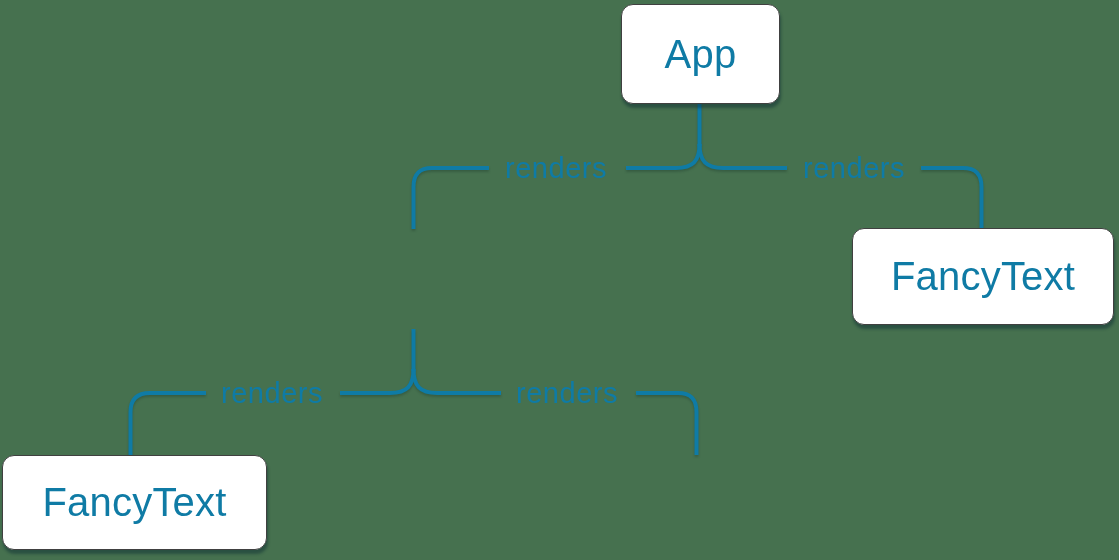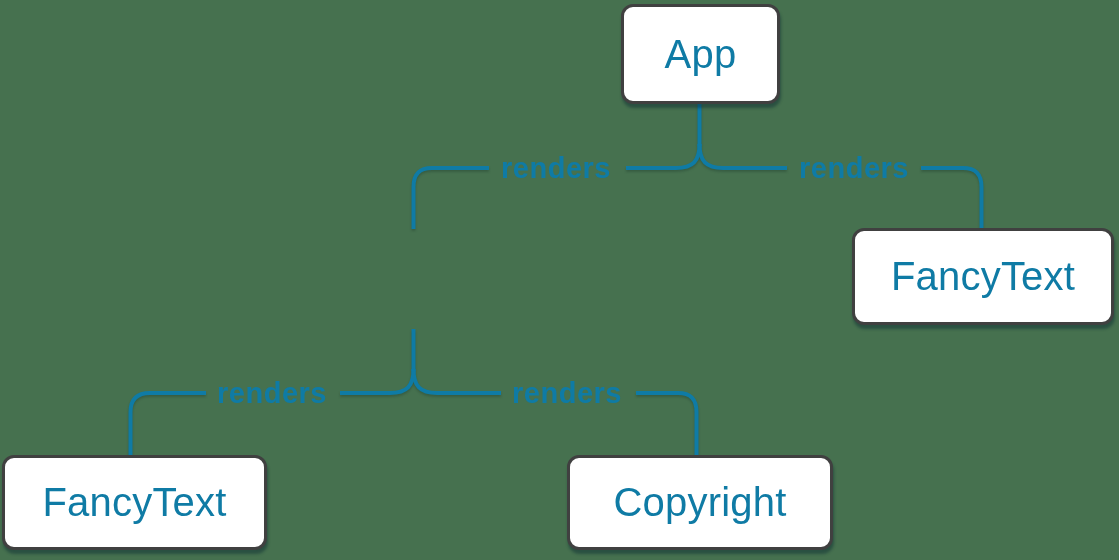--- a/index.html
+++ b/index.html
@@ -24,21 +24,21 @@
   svg.connectors path {
     fill: none;
     stroke: #0F7BA5;
     stroke-width: 4;
     stroke-linecap: butt;
   }
   .node {
     position: absolute;
     box-sizing: border-box;
     background: #FFFFFF;
-    border: 3px solid #404040;
+    border: 1px solid #404040;
     border-radius: 12px;
     display: flex;
     align-items: center;
     justify-content: center;
     box-shadow: 1px 4px 3px rgba(8, 40, 48, 0.45);
   }
   .node .node-label {
     color: #0F7BA5;
     font-size: 40px;
     font-weight: 500;
@@ -48,21 +48,21 @@
   .node-app                   { left: 621px; top: 4px;   width: 159px; height: 100px; }
   .node-inspiration-generator { left: 197px; top: 229px; width: 458px; height: 101px; }
   .node-fancytext-right       { left: 852px; top: 228px; width: 262px; height: 97px;  }
   .node-fancytext-left        { left: 2px;   top: 455px; width: 265px; height: 95px;  }
   .node-copyright             { left: 567px; top: 455px; width: 266px; height: 95px;  }
   .edge-label {
     position: absolute;
     transform: translate(-50%, -50%);
     color: #0F7BA5;
     font-size: 29px;
-    font-weight: 700;
+    font-weight: 400;
     letter-spacing: 0.5px;
     white-space: nowrap;
   }
   .edge-label-1 { left: 556px; top: 168px; }
   .edge-label-2 { left: 854px; top: 168px; }
   .edge-label-3 { left: 272px; top: 393px; }
   .edge-label-4 { left: 567px; top: 393px; }
 </style>
 </head>
 <body>
@@ -98,22 +98,19 @@
 
 
   <div class="node node-fancytext-right">
     <span class="node-label">FancyText</span>
   </div>
 
   <div class="node node-fancytext-left">
     <span class="node-label">FancyText</span>
   </div>
 
-  <div class="node node-copyright">
-    <span class="node-label">Copyright</span>
-  </div>
 
   <span class="edge-label edge-label-1">renders</span>
   <span class="edge-label edge-label-2">renders</span>
   <span class="edge-label edge-label-3">renders</span>
   <span class="edge-label edge-label-4">renders</span>
 
 </div>
 
 </body></html>

